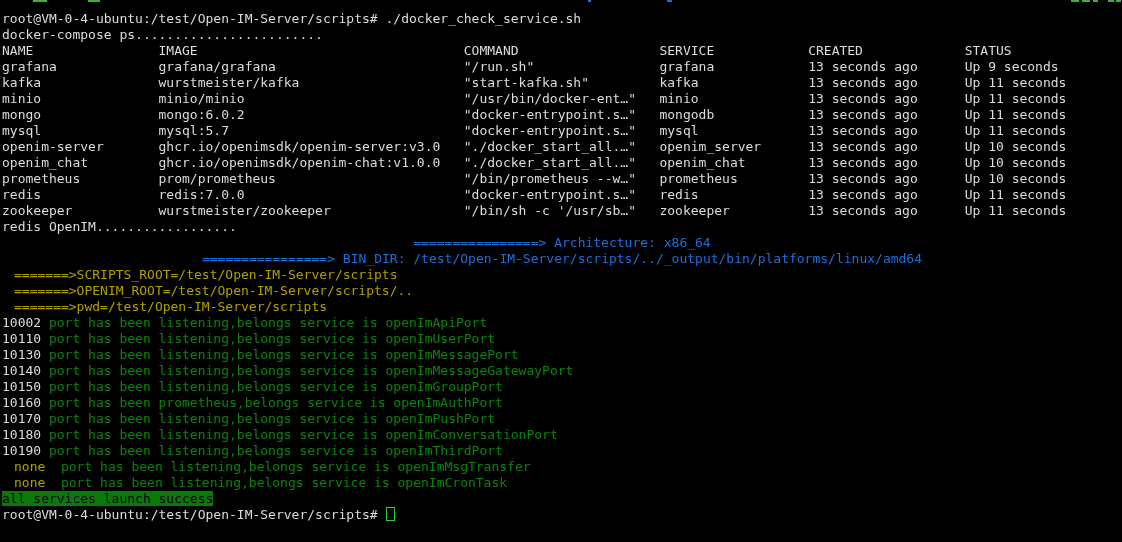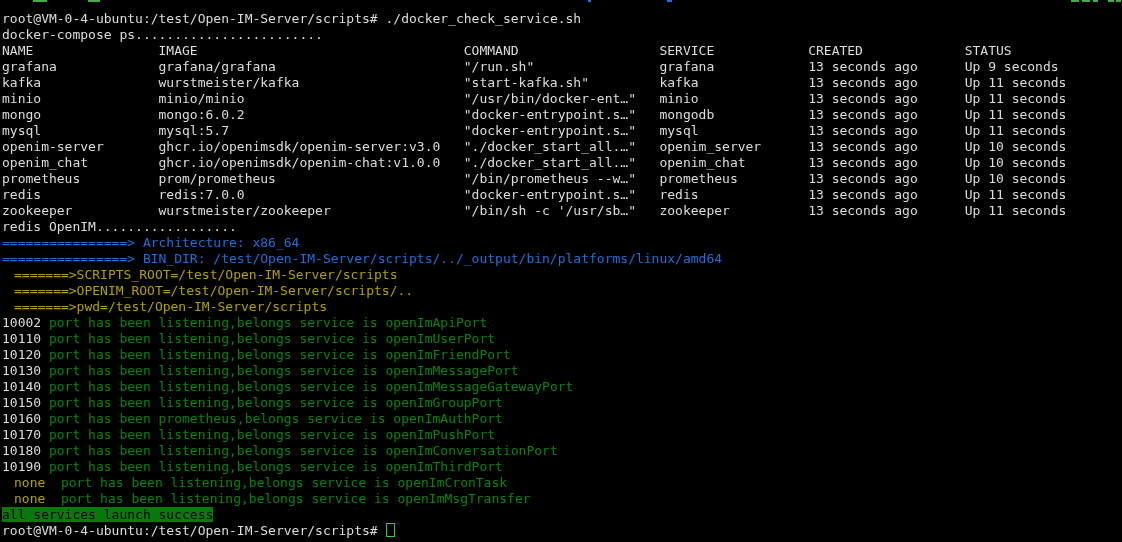--- a/index.html
+++ b/index.html
@@ -9,21 +9,21 @@
   html,body{margin:0;padding:0;background:#000;}
   .terminal{
     position:relative; width:1122px; height:542px; background:var(--bg);
     overflow:hidden; box-sizing:border-box; padding:11px 0 0 2px;
     font-family:"DejaVu Sans Mono", monospace; font-size:13px; line-height:16px;
     color:var(--white); cursor:text;
   }
   .line{white-space:pre; height:16px;}
   .c-white{color:var(--white);}
   .c-green{color:var(--green);}
-  .c-blue{color:var(--blue);}
+  .c-blue{color:var(--blue);text-align:center;}
   .c-yellow{color:var(--yellow);margin-left:12px;}
   .hl{background:var(--success-bg); color:#000000;text-align:center;}
   .cursor{
     display:inline-block; width:7px; height:12px;
     border:1px solid var(--cursor); vertical-align:-2px;
   }
   .remnant{position:absolute; top:0; height:2px;}
   .remnant.g{background:#3fae3f;}
   .remnant.b{background:#1e6fdb;}
 </style>
@@ -66,29 +66,28 @@
       <div class="line c-blue">================&gt; Architecture: x86_64</div>
       <div class="line c-blue">================&gt; BIN_DIR: /test/Open-IM-Server/scripts/../_output/bin/platforms/linux/amd64</div>
       <div class="line c-yellow">=======&gt;SCRIPTS_ROOT=/test/Open-IM-Server/scripts</div>
       <div class="line c-yellow">=======&gt;OPENIM_ROOT=/test/Open-IM-Server/scripts/..</div>
       <div class="line c-yellow">=======&gt;pwd=/test/Open-IM-Server/scripts</div>
     </div>
 
   <div id="port-lines">
       <div class="line"><span class="c-white">10002 </span><span class="c-green">port has been listening,belongs service is openImApiPort</span></div>
       <div class="line"><span class="c-white">10110 </span><span class="c-green">port has been listening,belongs service is openImUserPort</span></div>
-      <div class="line"><span class="c-white">10120 </span><span class="c-green">port has been listening,belongs service is openImFriendPort</span></div>
       <div class="line"><span class="c-white">10130 </span><span class="c-green">port has been listening,belongs service is openImMessagePort</span></div>
       <div class="line"><span class="c-white">10140 </span><span class="c-green">port has been listening,belongs service is openImMessageGatewayPort</span></div>
       <div class="line"><span class="c-white">10150 </span><span class="c-green">port has been listening,belongs service is openImGroupPort</span></div>
       <div class="line"><span class="c-white">10160 </span><span class="c-green">port has been prometheus,belongs service is openImAuthPort</span></div>
       <div class="line"><span class="c-white">10170 </span><span class="c-green">port has been listening,belongs service is openImPushPort</span></div>
       <div class="line"><span class="c-white">10180 </span><span class="c-green">port has been listening,belongs service is openImConversationPort</span></div>
       <div class="line"><span class="c-white">10190 </span><span class="c-green">port has been listening,belongs service is openImThirdPort</span></div>
+      <div class="line"><span class="c-yellow">none  </span><span class="c-green">port has been listening,belongs service is openImMsgTransfer</span></div>
       <div class="line"><span class="c-yellow">none  </span><span class="c-green">port has been listening,belongs service is openImCronTask</span></div>
-      <div class="line"><span class="c-yellow">none  </span><span class="c-green">port has been listening,belongs service is openImMsgTransfer</span></div>
     </div>
 
   <div class="line"><span class="hl">all services launch success</span></div>
 
   <div class="line"><span class="c-white">root@VM-0-4-ubuntu:/test/Open-IM-Server/scripts#</span><span> </span><span class="cursor"></span></div>
 
 </div>
 
 </body></html>

